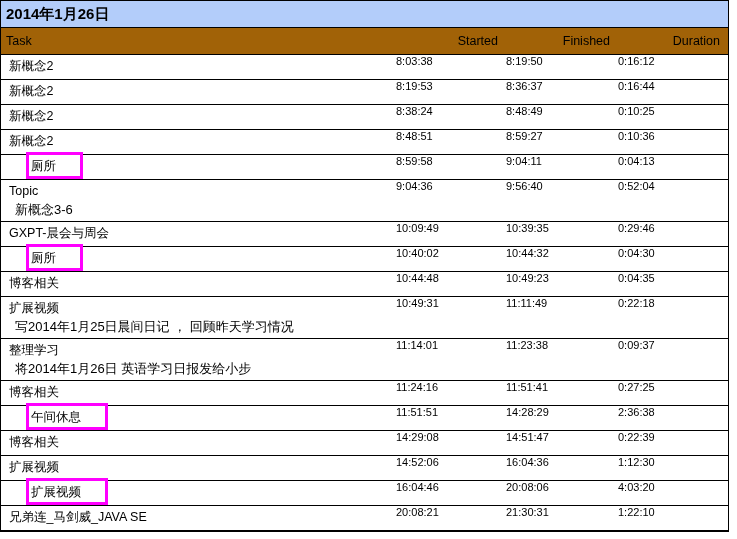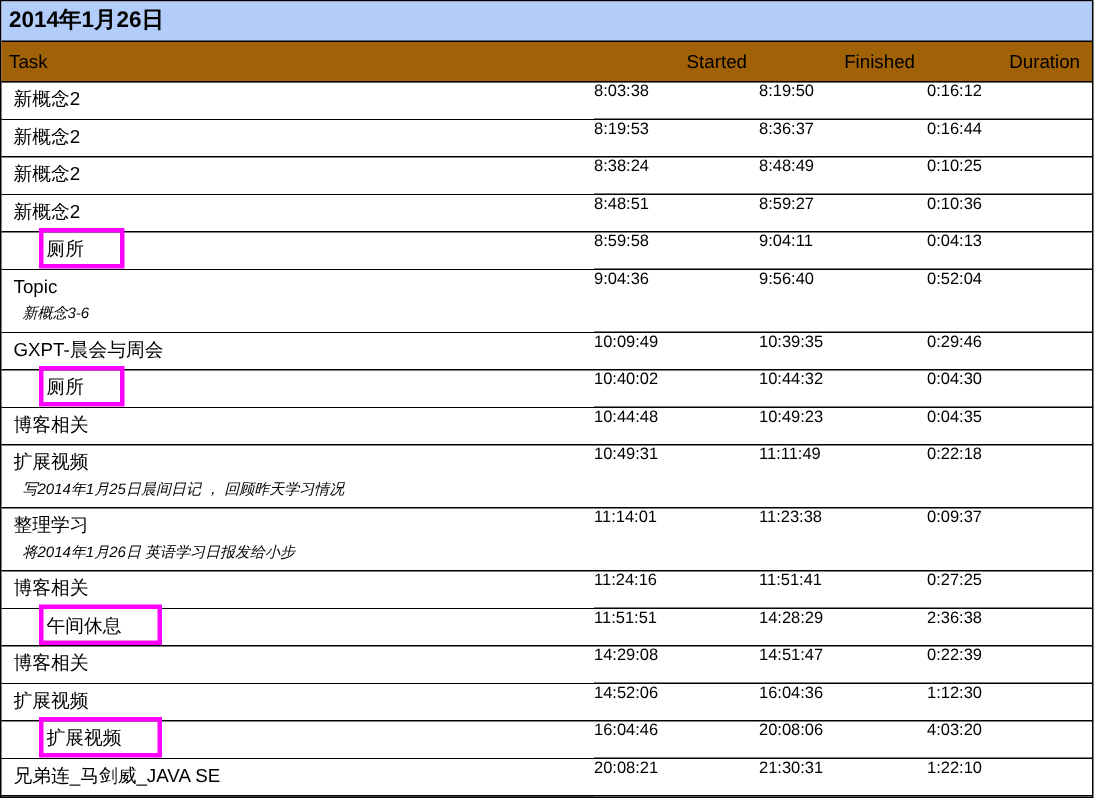--- a/index.html
+++ b/index.html
@@ -90,22 +90,21 @@
     white-space: nowrap;
   }
   .task-line.marked {
     outline: 3px solid #ff00ff;
     outline-offset: 0px;
     padding: 4px 24px 3px 2px;
     margin-left: 28px;
   }
   .note-line {
     display: block;
-    font-style: italic;
-    font-size: 10px;
+    font-size: 13px;
     line-height: 14px;
     padding: 2px 0 4px 14px;
     white-space: nowrap;
   }
 </style>
 </head>
 <body>
 
 <div id="report">
   <table class="grid">

